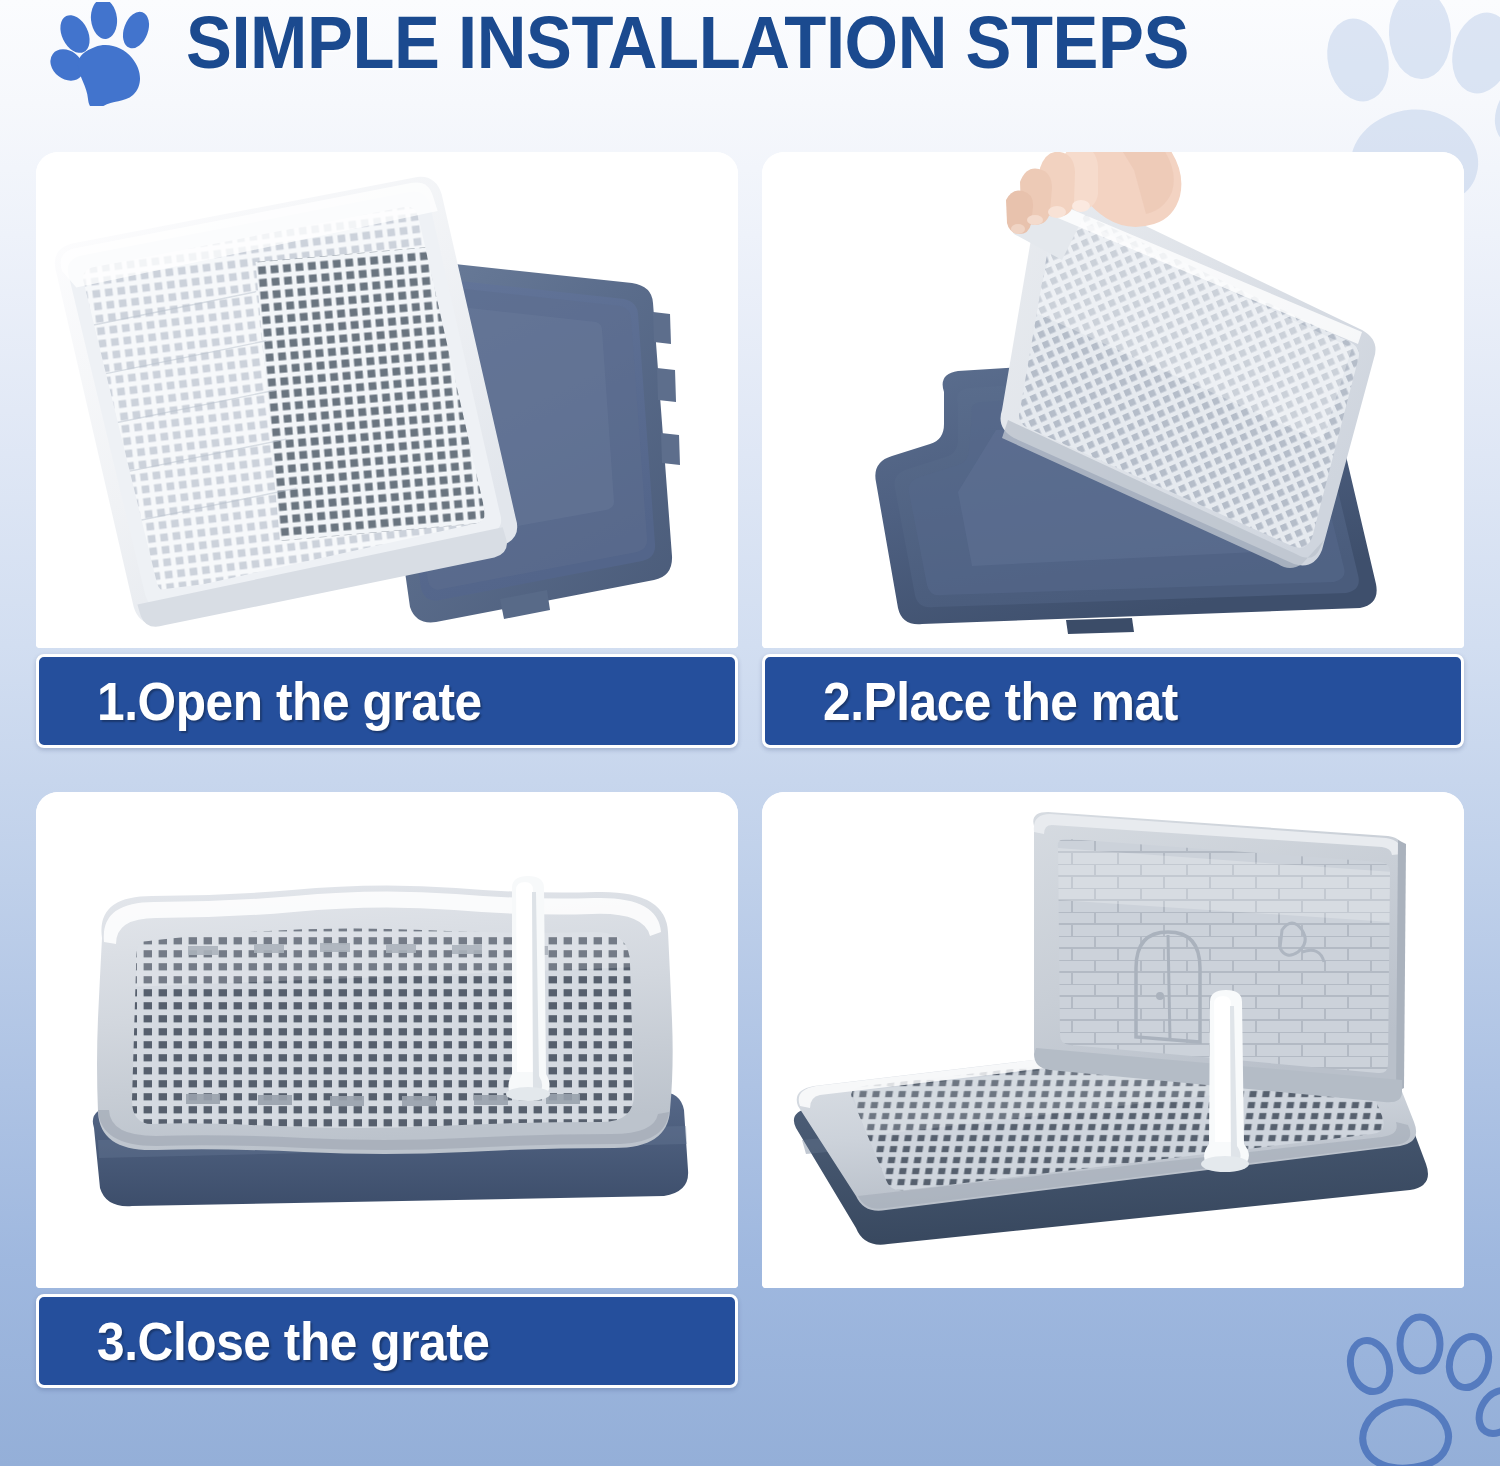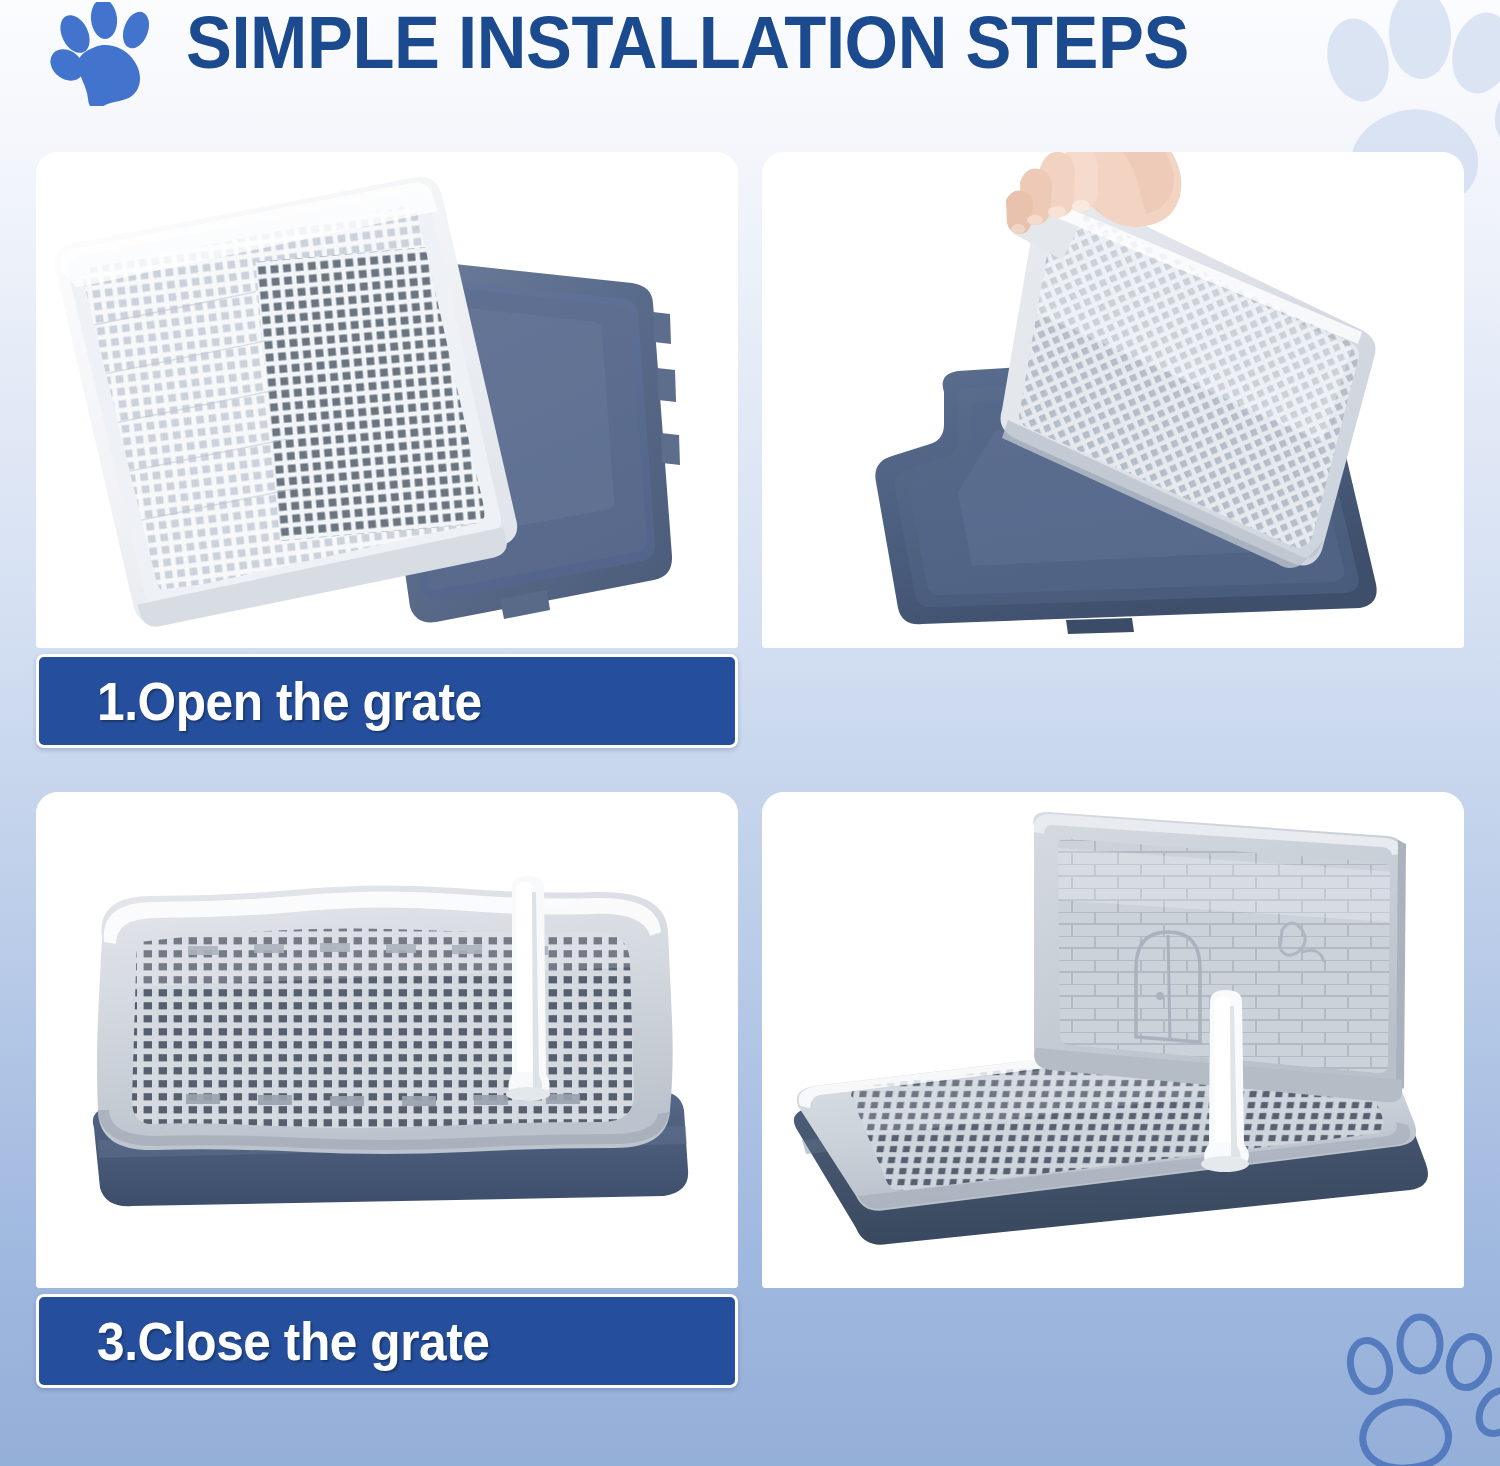--- a/index.html
+++ b/index.html
@@ -296,20 +296,23 @@
 
             <ellipse cx="319" cy="54" rx="9" ry="6" fill="#fbe9e0"></ellipse>
             <ellipse cx="295" cy="60" rx="9" ry="6" fill="#f8e2d6"></ellipse>
             <ellipse cx="273" cy="68" rx="8" ry="5" fill="#f4dbcd"></ellipse>
             <ellipse cx="256" cy="77" rx="7" ry="5" fill="#f0d4c4"></ellipse>
 
             <path d="M340 -34 Q380 -36 402 -2 Q416 20 410 40 Q402 58 384 62 L372 18 Z" fill="#e9c2ae" opacity=".45"></path>
           </g>
         </svg>
       </div>
+      <div class="caption">
+        <span>2.Place the mat</span>
+      </div>
     </div>
 
     <div class="step">
       <div class="photo">
         <svg class="photo-inner" viewBox="0 0 702 496">
           <defs>
             <linearGradient id="s3rim" x1="0" y1="0" x2="0.2" y2="1">
               <stop offset="0" stop-color="#e4e7ec"></stop>
               <stop offset=".5" stop-color="#d2d7de"></stop>
               <stop offset="1" stop-color="#bcc3cc"></stop>

